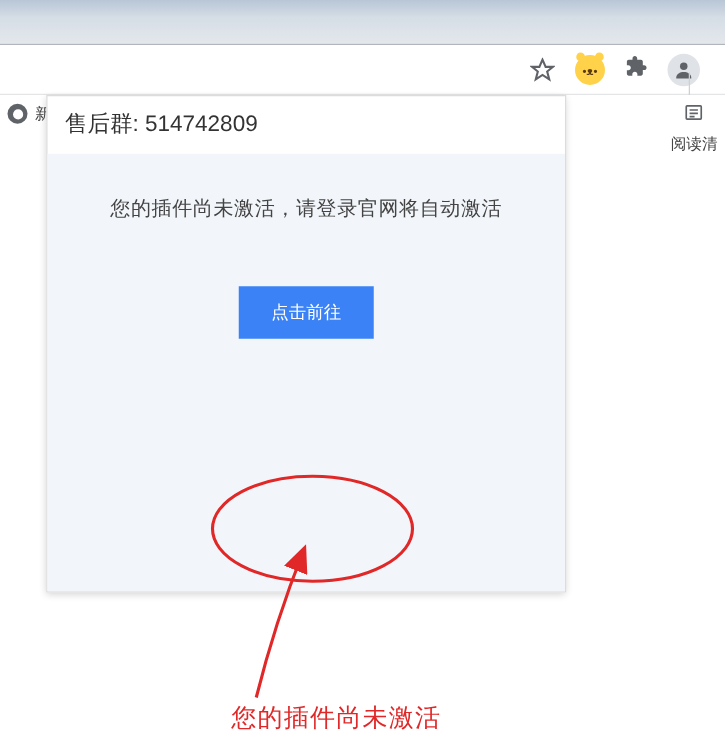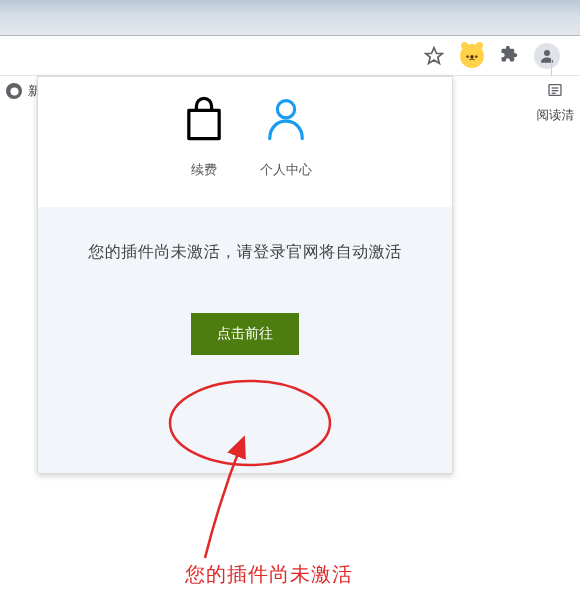--- a/index.html
+++ b/index.html
@@ -172,21 +172,21 @@
     .activation-msg {
       font-size: 16px;
       color: #444;
       text-align: center;
       line-height: 1.85;
       letter-spacing: 0.5px;
     }
 
     .go-button {
       margin-top: 46px;
-      background: #4d7c0f;
+      background: #3b82f6;
       color: #fff;
       border: none;
       padding: 12px 26px;
       font-size: 14px;
       cursor: pointer;
     }
 
     
     .annotation-oval {
       position: absolute;
@@ -256,42 +256,25 @@
         <line x1="7" y1="9" x2="17" y2="9"></line>
         <line x1="7" y1="13" x2="17" y2="13"></line>
         <line x1="7" y1="17" x2="13" y2="17"></line>
       </svg>
     </span>
     <span>阅读清</span>
   </div>
 </div>
 
 <div class="ext-popup">
-
-  <div class="icon-row">
-    <div class="icon-block">
-      <span>
-        <svg width="52" height="52" viewBox="0 0 48 48" fill="none" stroke="#000" stroke-width="3" stroke-linejoin="round">
-          <path d="M10 16 h28 v26 h-28 z"></path>
-          <path d="M17 16 v-4 a7 7 0 0 1 14 0 v4" fill="none"></path>
-        </svg>
-      </span>
-      <span class="label">续费</span>
-    </div>
-
-    <div class="icon-block">
-      <span>
-        <svg width="52" height="52" viewBox="0 0 48 48" fill="none" stroke="#1a9cf0" stroke-width="3" stroke-linecap="round">
-          <circle cx="24" cy="15" r="8"></circle>
-          <path d="M9 42 c0-10 7-16 15-16 s15 6 15 16"></path>
-        </svg>
-      </span>
-      <span class="label">个人中心</span>
-    </div>
+  <div class="popup-header">
+    <span>售后群:</span>
+    <span>514742809</span>
   </div>
+
 
   <div class="lower-section">
     <div class="activation-msg">您的插件尚未激活，请登录官网将自动激活</div>
     <button class="go-button">点击前往</button>
   </div>
 </div>
 
 <svg class="annotation-oval" width="180" height="100" viewBox="0 0 180 100">
   <ellipse cx="90" cy="50" rx="80" ry="42" fill="none" stroke="#e02828" stroke-width="2.5"></ellipse>
 </svg>

